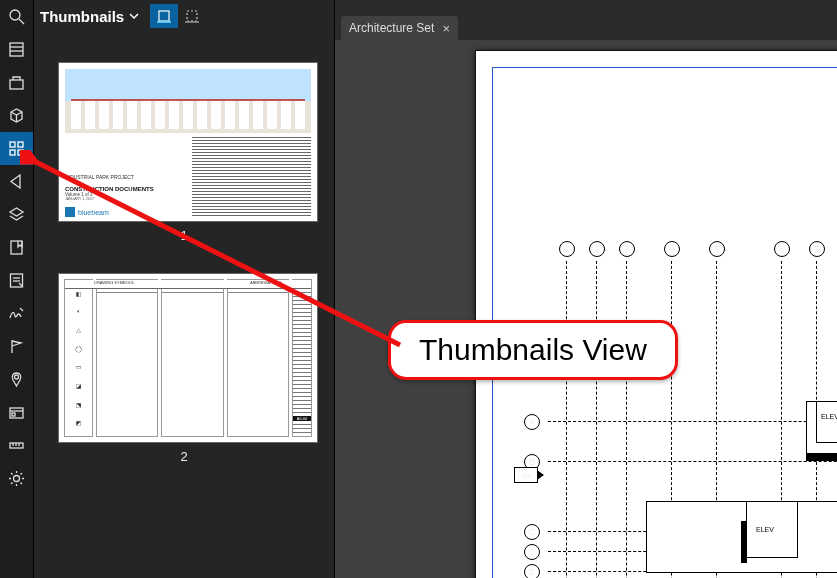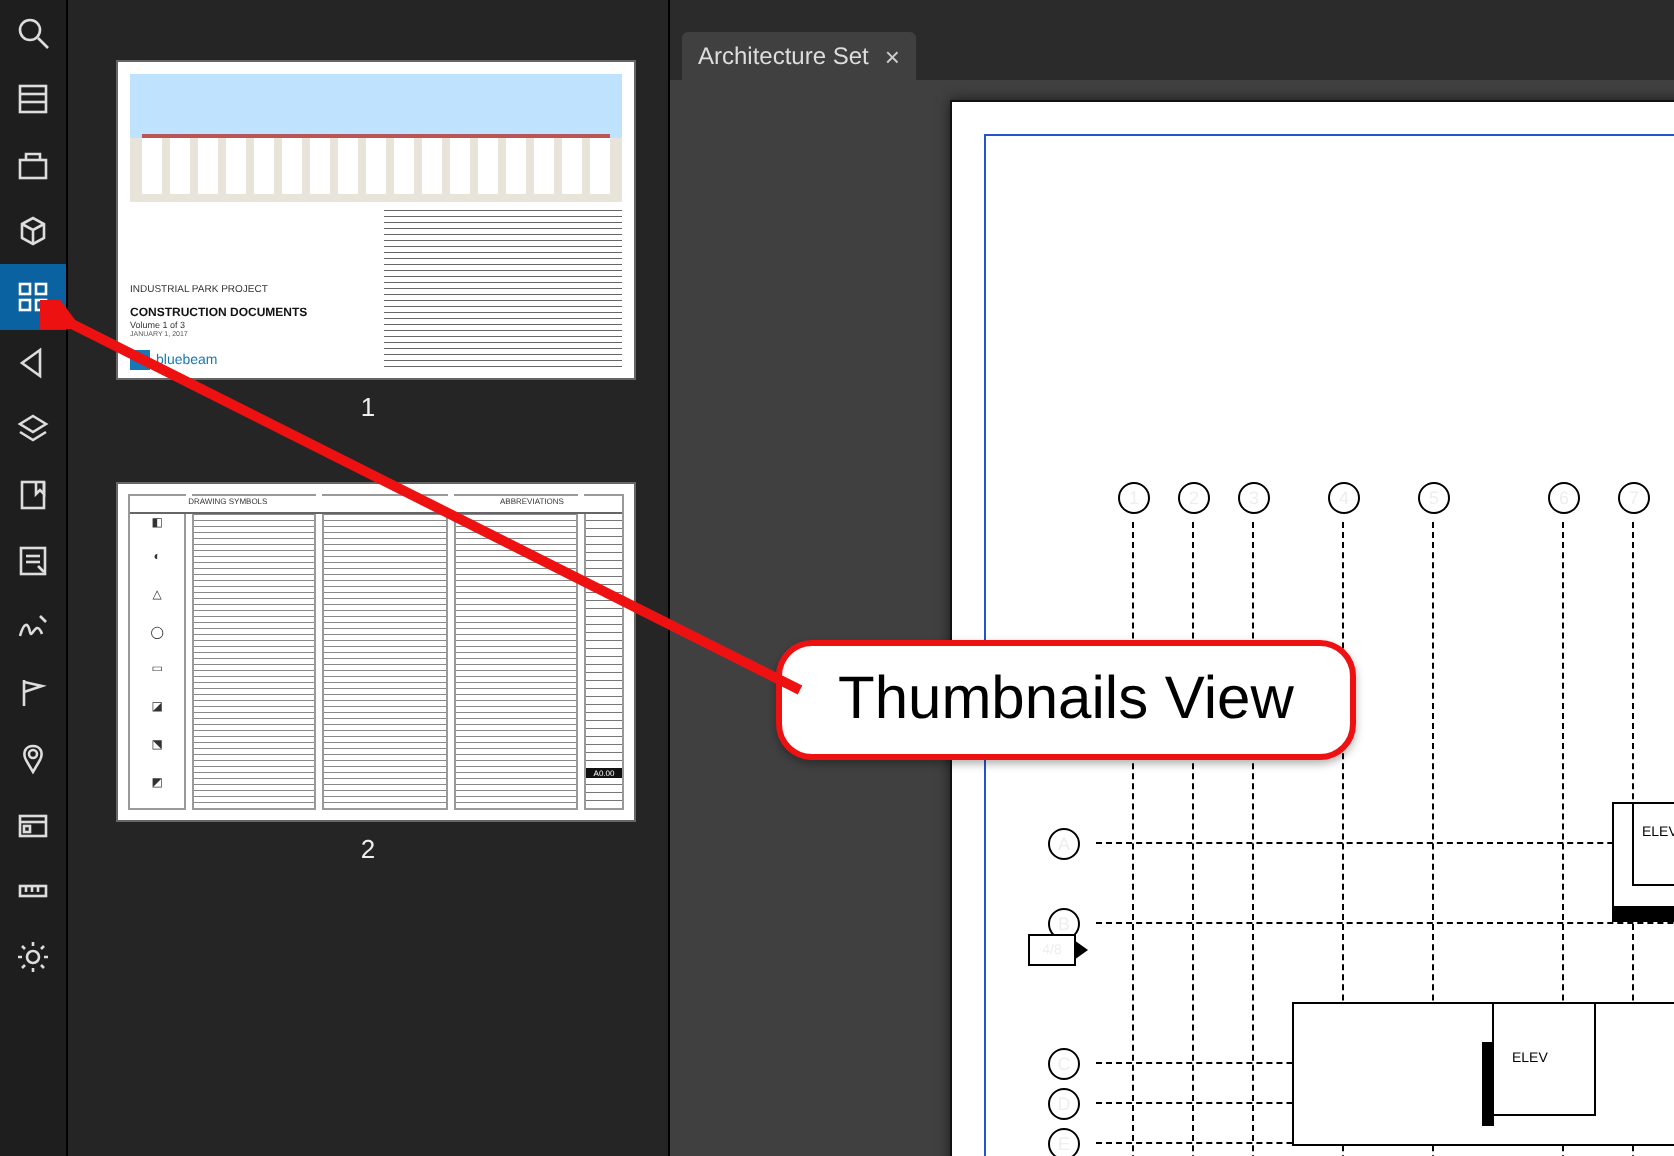--- a/index.html
+++ b/index.html
@@ -165,20 +165,40 @@
       </div>
     <div class="rail-item">
         <svg width="17" height="17">
           <circle cx="8.5" cy="8.5" r="3"></circle>
           <path d="M8.5 1 V3 M8.5 14 V16 M1 8.5 H3 M14 8.5 H16 M3 3 L4.5 4.5 M12.5 12.5 L14 14 M14 3 L12.5 4.5 M4.5 12.5 L3 14"></path>
         </svg>
       </div>
   </div>
 
   <div class="thumb-panel">
+    <div class="thumb-header">
+      <span class="thumb-title">Thumbnails</span>
+      <span class="caret">
+          <svg width="12" height="12">
+            <polyline points="2,4 6,8 10,4" fill="none" stroke="#fff" stroke-width="1.5"></polyline>
+          </svg>
+        </span>
+      <div class="mode-btn sel">
+          <svg width="18" height="16">
+            <rect x="4" y="3" width="10" height="10" fill="none" stroke="#fff" stroke-width="1.2"></rect>
+            <line x1="2" y1="14" x2="16" y2="14" stroke="#6cf" stroke-width="1.8"></line>
+          </svg>
+        </div>
+      <div class="mode-btn">
+          <svg width="18" height="16">
+            <rect x="4" y="3" width="10" height="10" fill="none" stroke="#ccc" stroke-width="1.2" stroke-dasharray="2 2"></rect>
+            <line x1="2" y1="14" x2="16" y2="14" stroke="#888" stroke-width="1.8"></line>
+          </svg>
+        </div>
+    </div>
     <div class="thumb-scroll">
 
       <div class="thumb-card">
         <div class="cover1">
           <div class="render"></div>
           <div class="lower">
             <div class="L">
               <div class="t1">INDUSTRIAL PARK PROJECT</div>
               <div class="t2">CONSTRUCTION DOCUMENTS</div>
               <div class="t3">Volume 1 of 3</div>

